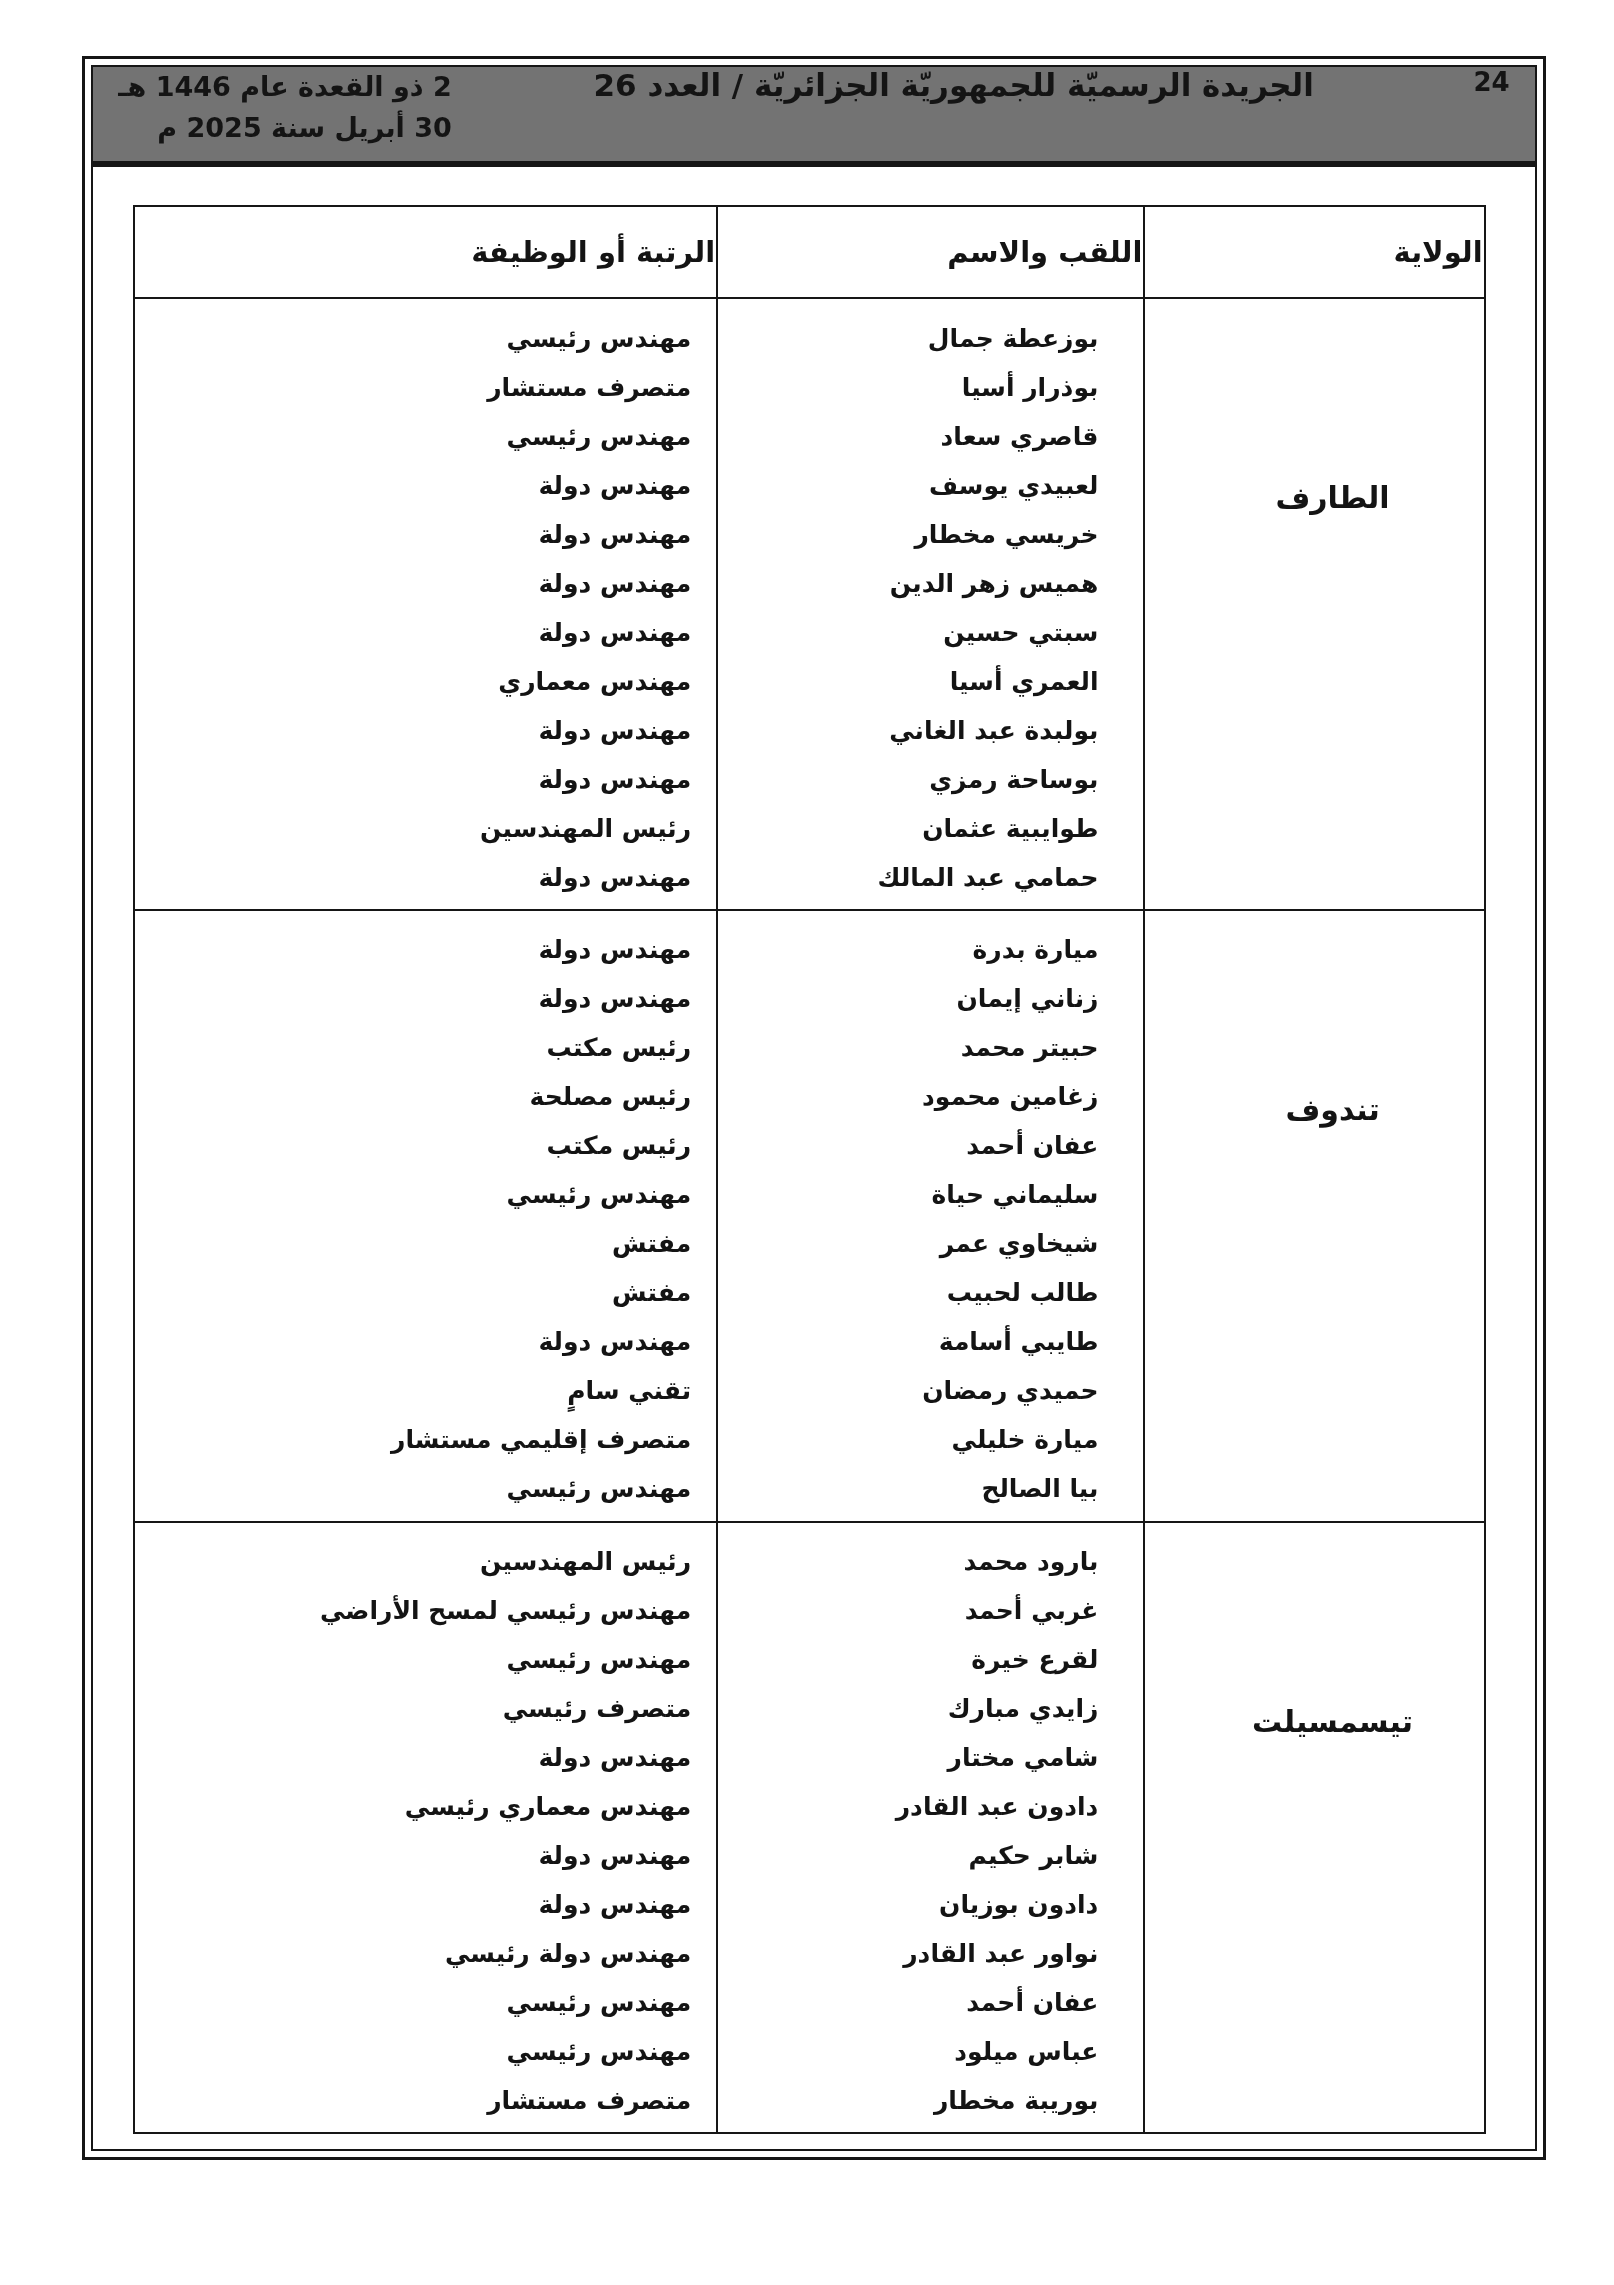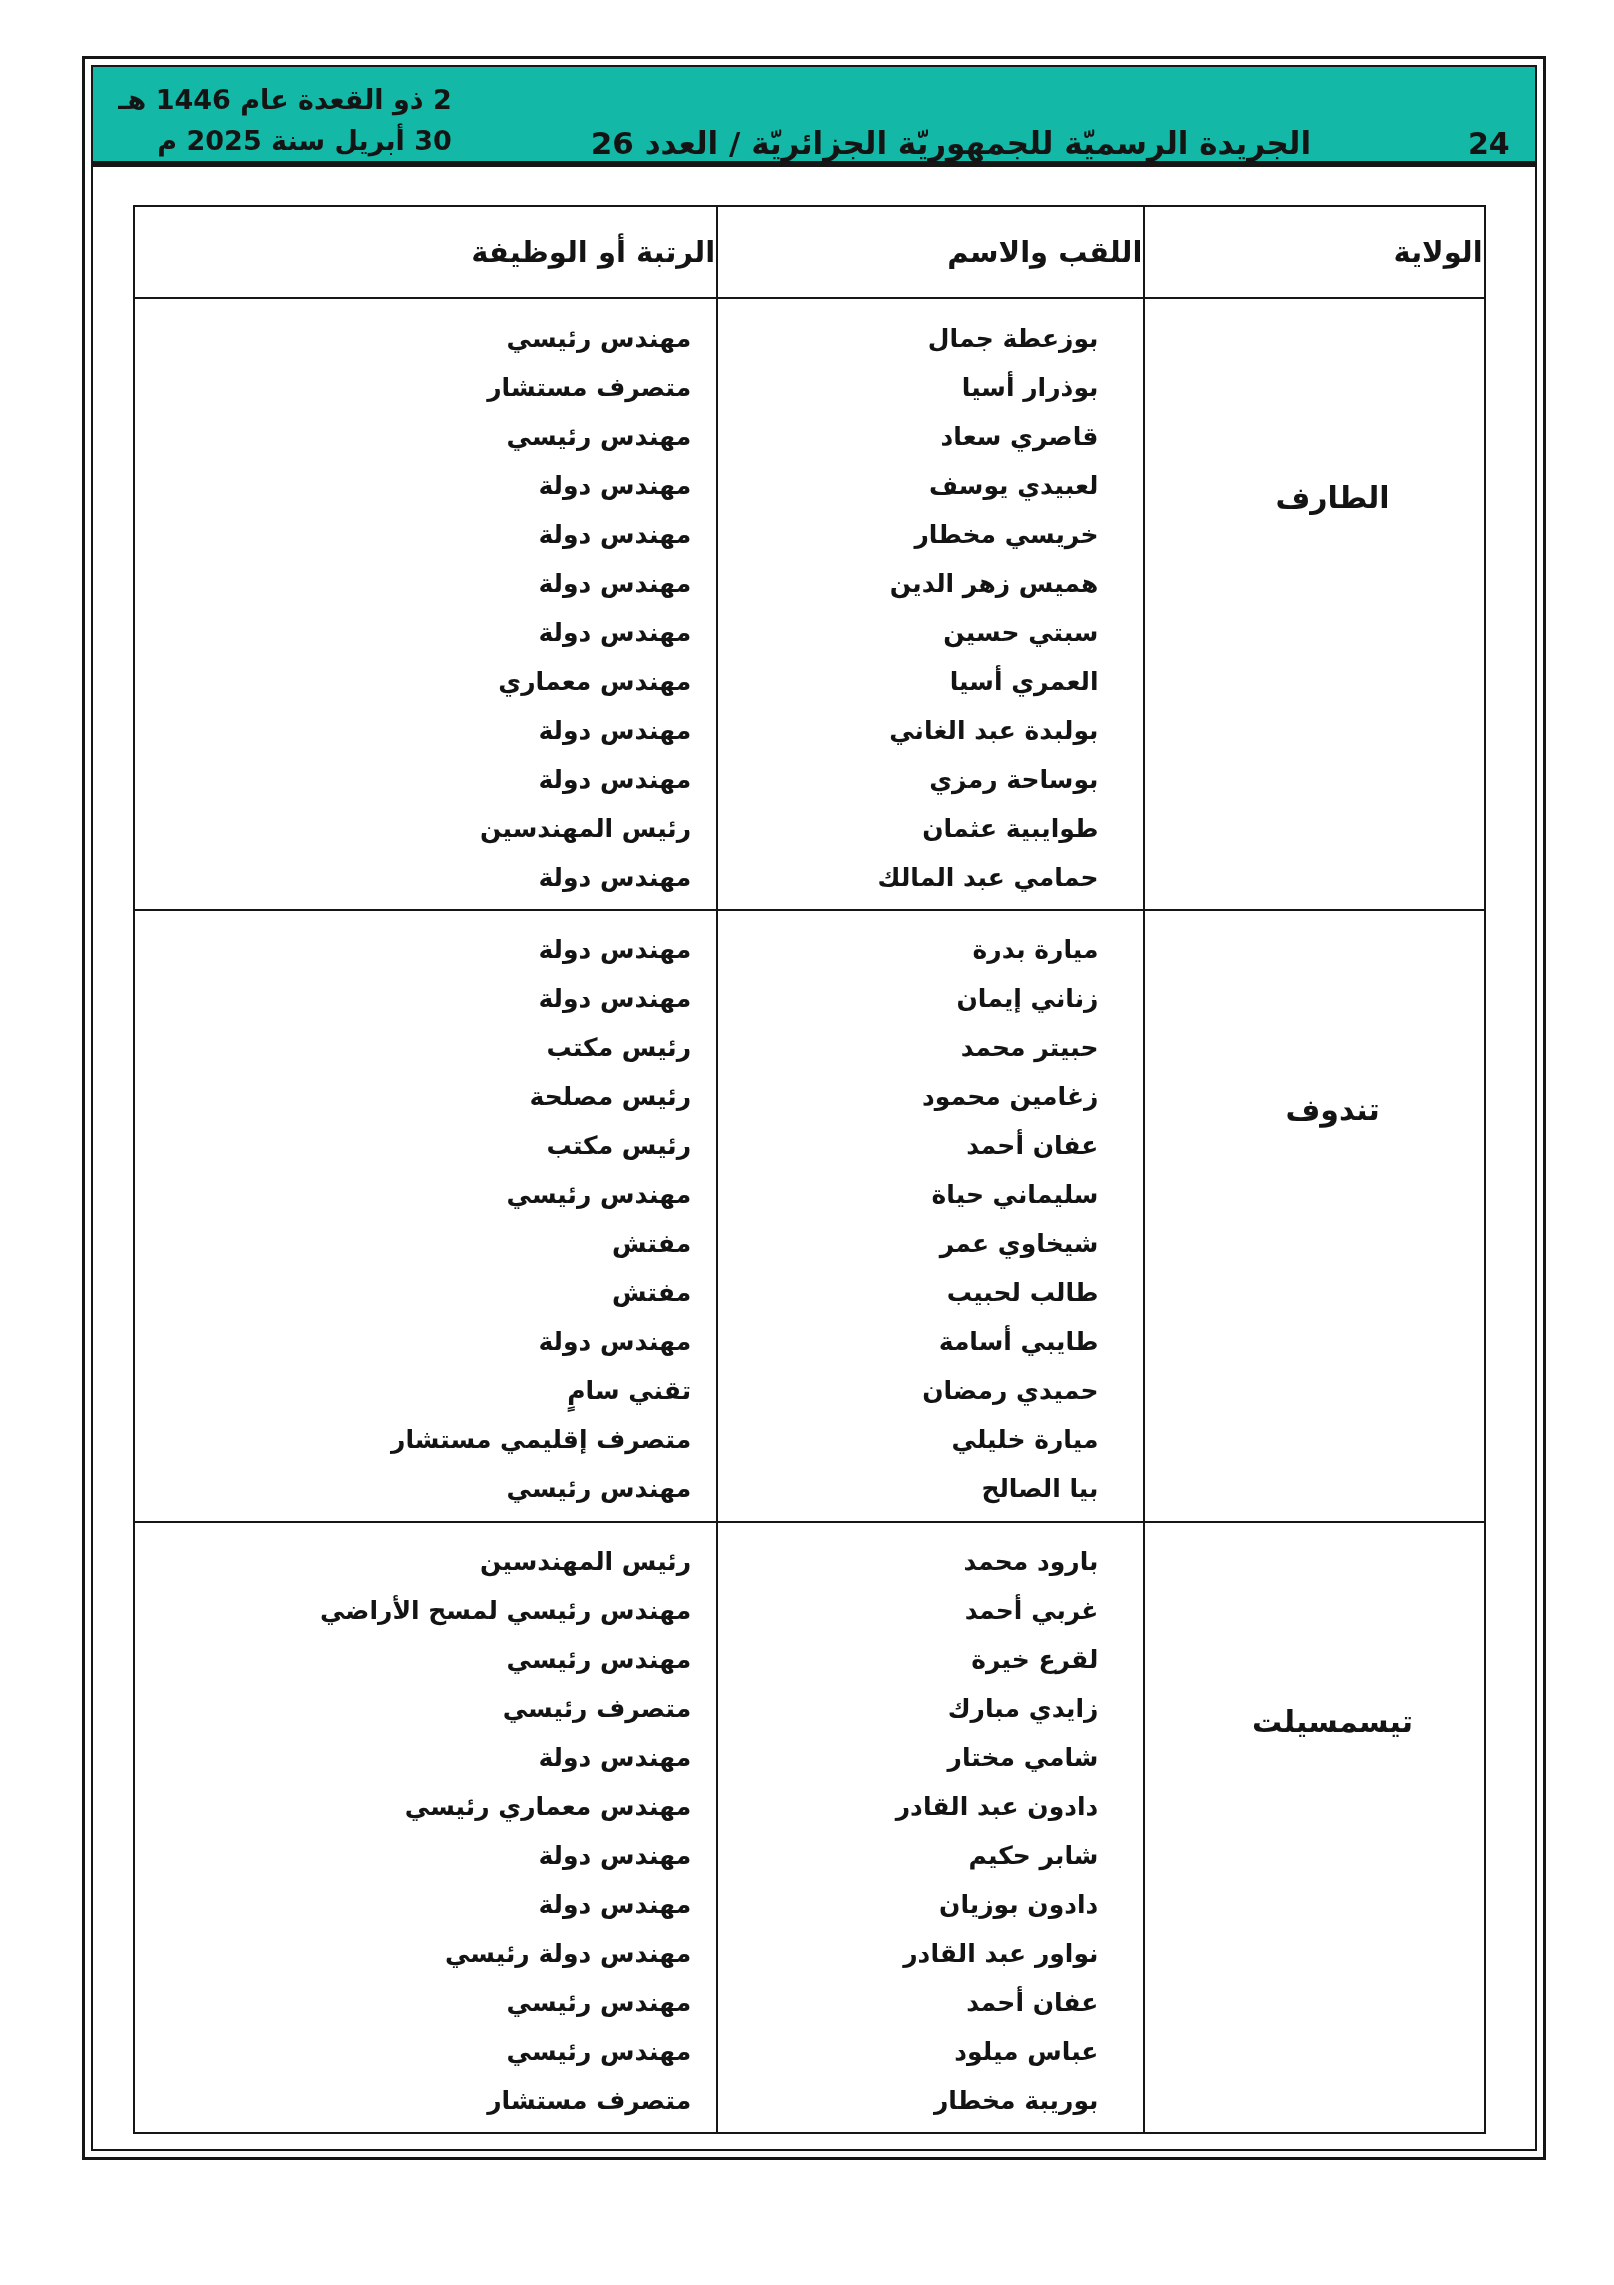--- a/index.html
+++ b/index.html
@@ -31,25 +31,25 @@
     top: 6.3px;
     right: 6.3px;
     bottom: 6.3px;
     border: 2.7px solid #161616;
     box-sizing: border-box;
     background: #ffffff;
     overflow: hidden;
   }
   .header-bar {
     height: 94px;
-    background: #14b8a6;
+    background: #737373;
     border-bottom: 6.3px solid #161616;
     display: flex;
     direction: ltr;
-    align-items: flex-end;
+    align-items: flex-start;
     padding: 0 25px;
     box-sizing: content-box;
   }
   .dates {
     direction: rtl;
     text-align: right;
     font-size: 27px;
     font-weight: 700;
     line-height: 1.5;
     white-space: nowrap;
@@ -57,21 +57,21 @@
   .journal-title {
     flex: 1;
     direction: rtl;
     text-align: center;
     font-size: 31px;
     font-weight: 700;
     white-space: nowrap;
   }
   .pagenum {
     direction: ltr;
-    font-size: 30px;
+    font-size: 26px;
     font-weight: 700;
     padding-left: 18px;
   }
   table.roster {
     border-collapse: collapse;
     table-layout: fixed;
     width: 1353px;
     margin: 38px 49px 0 auto;
   }
   table.roster, table.roster th, table.roster td {

